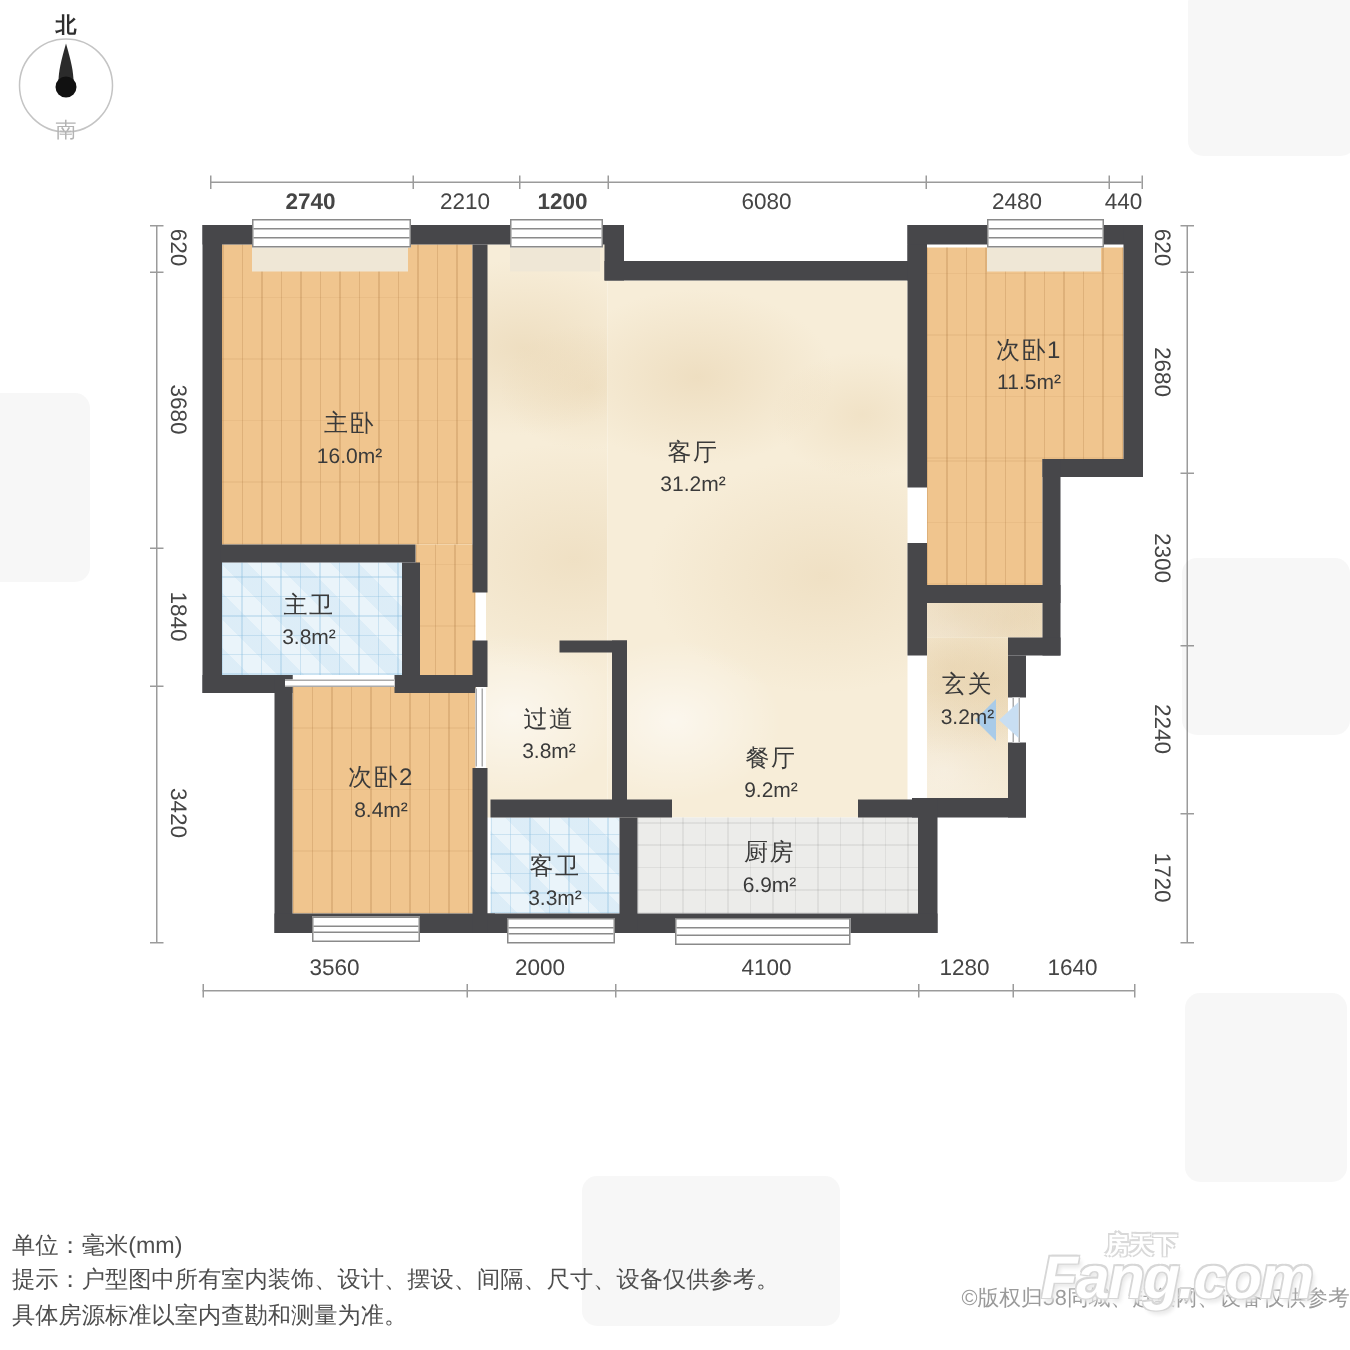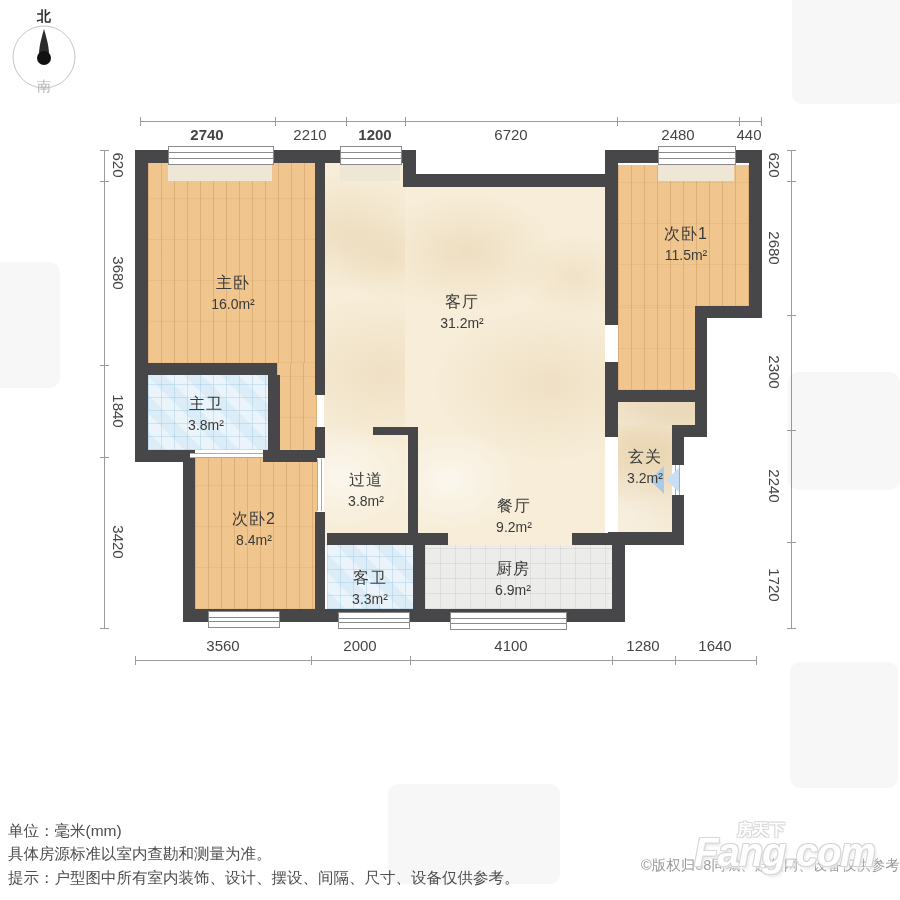--- a/index.html
+++ b/index.html
@@ -79,21 +79,21 @@
   <div class="tick-v" style="left:140px;top:117px;"></div>
   <div class="tick-v" style="left:275px;top:117px;"></div>
   <div class="tick-v" style="left:346px;top:117px;"></div>
   <div class="tick-v" style="left:405px;top:117px;"></div>
   <div class="tick-v" style="left:617px;top:117px;"></div>
   <div class="tick-v" style="left:739px;top:117px;"></div>
   <div class="tick-v" style="left:761px;top:117px;"></div>
   <div class="dim-label" style="left:207px;top:126px;font-weight:bold;">2740</div>
   <div class="dim-label" style="left:310px;top:126px;">2210</div>
   <div class="dim-label" style="left:375px;top:126px;font-weight:bold;">1200</div>
-  <div class="dim-label" style="left:511px;top:126px;">6720</div>
+  <div class="dim-label" style="left:511px;top:126px;">6080</div>
   <div class="dim-label" style="left:678px;top:126px;">2480</div>
   <div class="dim-label" style="left:749px;top:126px;">440</div>
 
   <div class="dim-line" style="left:104px;top:150px;width:1px;height:478px;"></div>
   <div class="tick-h" style="left:100px;top:150px;"></div>
   <div class="tick-h" style="left:100px;top:181px;"></div>
   <div class="tick-h" style="left:100px;top:365px;"></div>
   <div class="tick-h" style="left:100px;top:457px;"></div>
   <div class="tick-h" style="left:100px;top:628px;"></div>
   <div class="dim-label-v" style="left:110px;top:165px;">620</div>
@@ -240,21 +240,21 @@
   </div>
 
   <div class="seal" style="left:792px;top:-8px;width:112px;height:112px;"></div>
   <div class="seal" style="left:-28px;top:262px;width:88px;height:126px;"></div>
   <div class="seal" style="left:788px;top:372px;width:112px;height:118px;"></div>
   <div class="seal" style="left:790px;top:662px;width:108px;height:126px;"></div>
   <div class="seal" style="left:388px;top:784px;width:172px;height:100px;"></div>
 
   <div class="footer">
     <div>单位：毫米(mm)</div>
+    <div>提示：户型图中所有室内装饰、设计、摆设、间隔、尺寸、设备仅供参考。</div>
     <div>具体房源标准以室内查勘和测量为准。</div>
-    <div>提示：户型图中所有室内装饰、设计、摆设、间隔、尺寸、设备仅供参考。</div>
   </div>
 
   <div class="fang-copyright">©版权归58同城、赶集网、设备仅供参考</div>
   <div class="fang-cn">房天下</div>
   <div class="fang-en">Fang.com</div>
 
 </div>
 
 </body></html>

